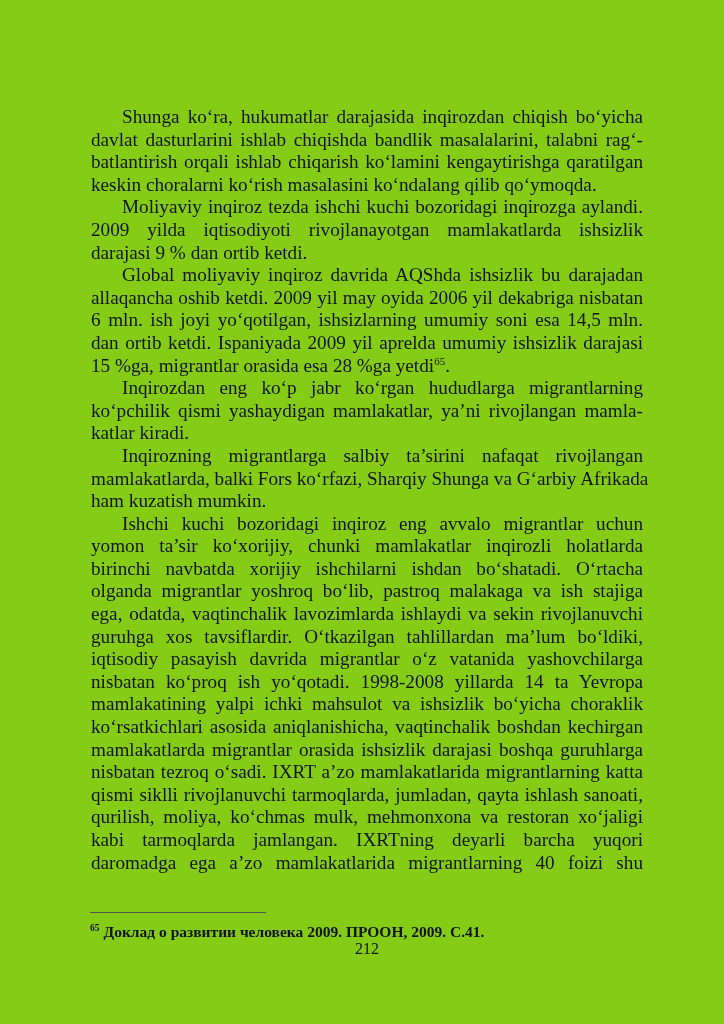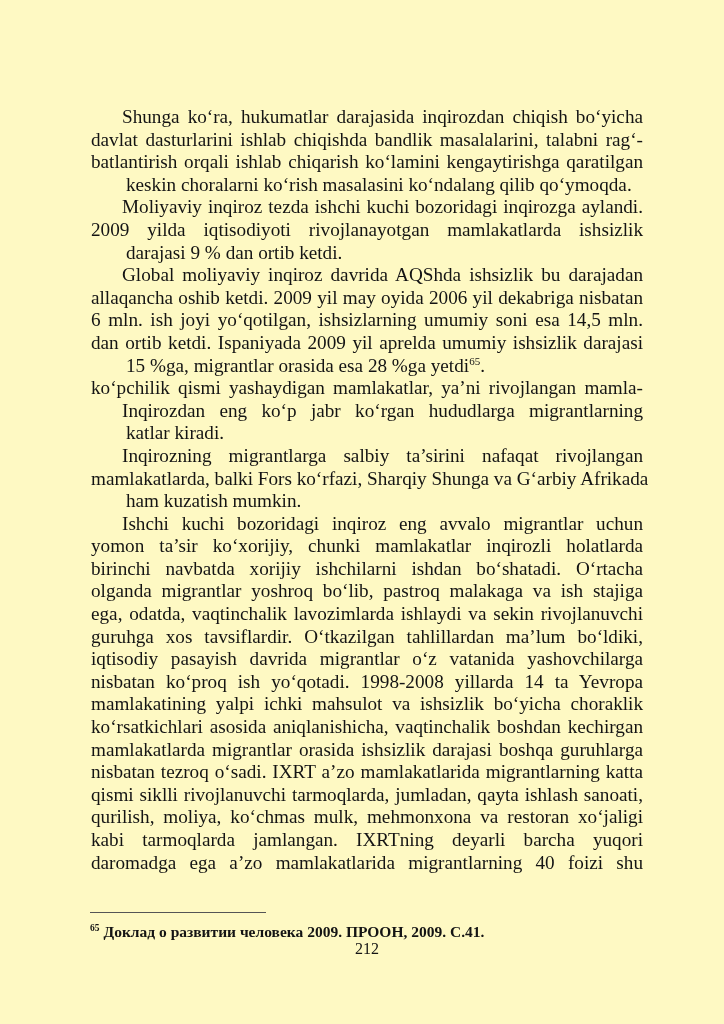--- a/index.html
+++ b/index.html
@@ -13,41 +13,40 @@
     position: relative;
     overflow: hidden;
     font-family: "Liberation Serif", "DejaVu Serif", serif;
     color: #141414;
   }
   .page {
     position: absolute;
     left: 0; top: 0;
     width: 724px;
     height: 1024px;
-    background: #fef9c3;
+    background: #84cc16;
   }
   .body-text {
     position: absolute;
     left: 91px;
     top: 106px;
     width: 552px;
     font-size: 19.2px;
     line-height: 22.6px;
   }
   .line {
     display: block;
     white-space: nowrap;
     text-align: justify;
     text-align-last: justify;
     height: 22.6px;
     overflow: visible;
   }
   .line.last {
     text-align-last: left;
-    margin-left: 35px;
   }
   .line.indent {
     padding-left: 31px;
   }
   sup {
     font-size: 11px;
     line-height: 0;
     vertical-align: 7px;
   }
   .footnote-rule {
@@ -104,22 +103,22 @@
 
     <div>
       <span class="line indent">Global moliyaviy inqiroz davrida AQShda ishsizlik bu darajadan</span>
       <span class="line">allaqancha oshib ketdi. 2009 yil may oyida 2006 yil dekabriga nisbatan</span>
       <span class="line">6 mln. ish joyi yo‘qotilgan, ishsizlarning umumiy soni esa 14,5 mln.</span>
       <span class="line">dan ortib ketdi. Ispaniyada 2009 yil aprelda umumiy ishsizlik darajasi</span>
       <span class="line last"><span>15 %ga, migrantlar orasida esa 28 %ga yetdi</span><sup>65</sup>.</span>
     </div>
 
     <div>
+      <span class="line indent">Inqirozdan eng ko‘p jabr ko‘rgan hududlarga migrantlarning</span>
       <span class="line">ko‘pchilik qismi yashaydigan mamlakatlar, ya’ni rivojlangan mamla-</span>
-      <span class="line indent">Inqirozdan eng ko‘p jabr ko‘rgan hududlarga migrantlarning</span>
       <span class="line last">katlar kiradi.</span>
     </div>
 
     <div>
       <span class="line indent">Inqirozning migrantlarga salbiy ta’sirini nafaqat rivojlangan</span>
       <span class="line">mamlakatlarda, balki Fors ko‘rfazi, Sharqiy Shunga va G‘arbiy Afrikada</span>
       <span class="line last">ham kuzatish mumkin.</span>
     </div>
 
     <div>

